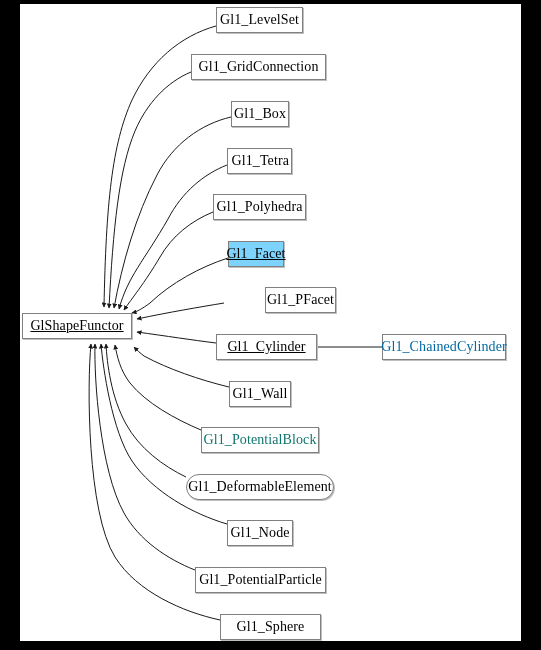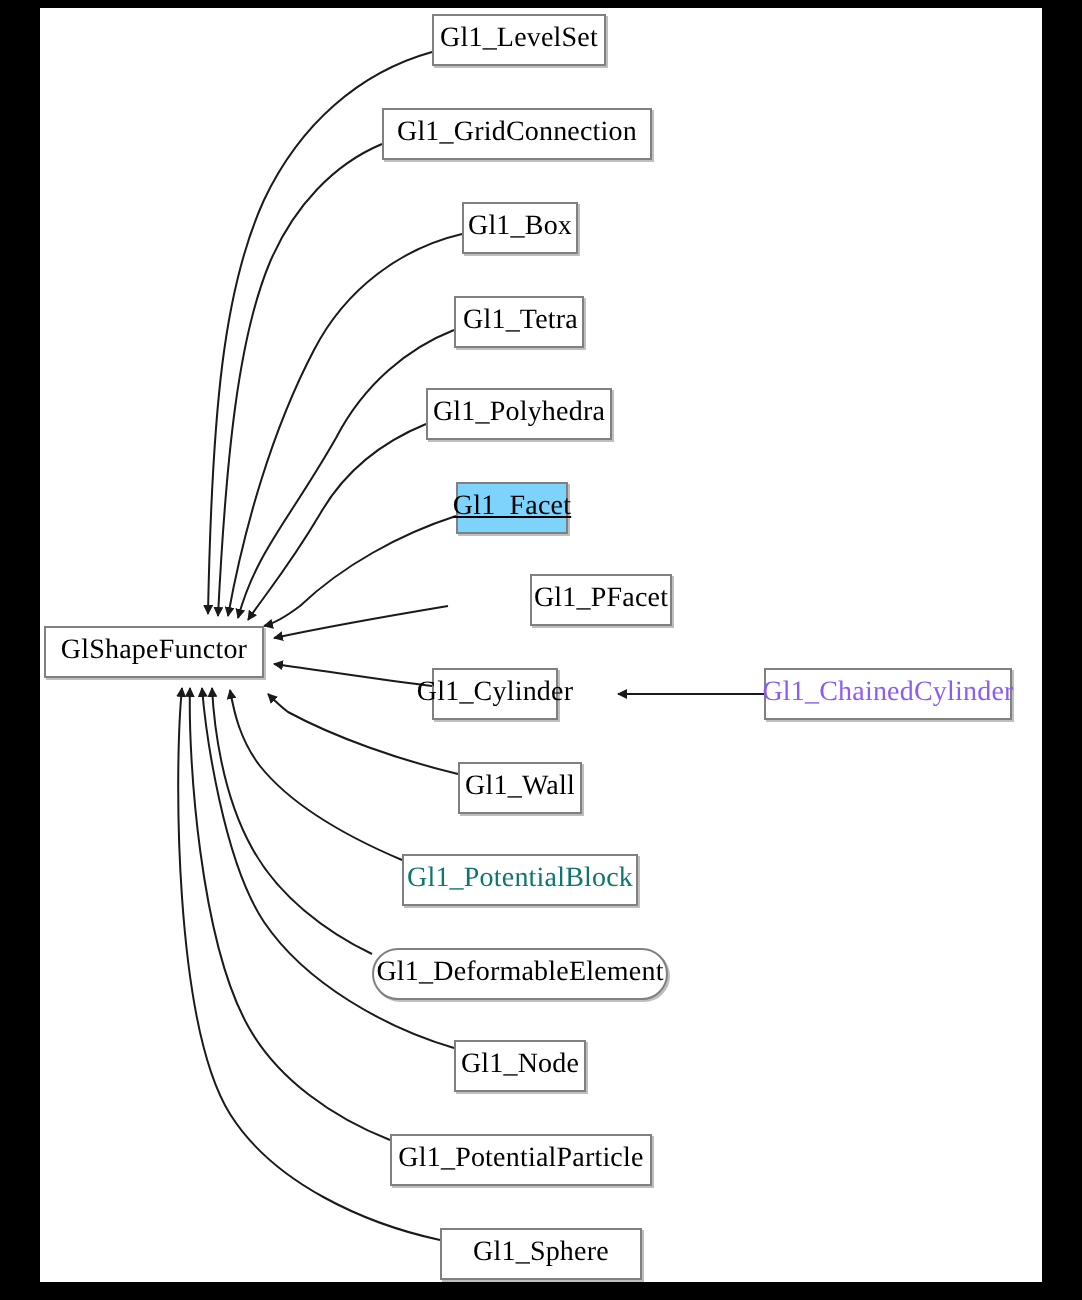--- a/index.html
+++ b/index.html
@@ -77,21 +77,21 @@
           <path d="M 209,383 C 180,376 148,365 124,352 C 120,349 117,346 114,343" stroke="#1a1a1a" stroke-width="1" fill="none" marker-end="url(#arrow-head)"></path>
           <path d="M 181,426 C 155,415 126,399 110,379 C 100,366 97,352 95,341" stroke="#1a1a1a" stroke-width="1" fill="none" marker-end="url(#arrow-head)"></path>
           <path d="M 166,473 C 143,462 119,444 106,420 C 91,393 87,359 86,340" stroke="#1a1a1a" stroke-width="1" fill="none" marker-end="url(#arrow-head)"></path>
           <path d="M 207,520 C 173,510 133,488 112,457 C 92,427 83,364 81,340" stroke="#1a1a1a" stroke-width="1" fill="none" marker-end="url(#arrow-head)"></path>
           <path d="M 175,566 C 147,555 119,536 104,509 C 80,466 74,375 75,340" stroke="#1a1a1a" stroke-width="1" fill="none" marker-end="url(#arrow-head)"></path>
           <path d="M 200,616 C 163,608 117,588 95,553 C 67,508 67,380 71,340" stroke="#1a1a1a" stroke-width="1" fill="none" marker-end="url(#arrow-head)"></path>
           <path d="M 362,343 L 289,343" stroke="#1a1a1a" stroke-width="1" fill="none" marker-end="url(#arrow-head)"></path>
         </g>
     </svg>
     <div id="node-layer">
-        <div class="node" style="left: 2px; top: 309px; width: 110px; height: 26px; border-color: rgb(128, 128, 128); background: rgb(255, 255, 255); color: rgb(0, 0, 0);">
+        <div class="node" style="left: 2px; top: 309px; width: 110px; height: 26px; border-color: rgb(128, 128, 128); background: rgb(255, 255, 255); color: rgb(0, 0, 0); text-decoration: underline;">
           <span class="node-label">GlShapeFunctor</span>
         </div>
         <div class="node" style="left: 196px; top: 3px; width: 87px; height: 26px; border-color: rgb(128, 128, 128); background: rgb(255, 255, 255); color: rgb(0, 0, 0);">
           <span class="node-label">Gl1_LevelSet</span>
         </div>
         <div class="node" style="left: 171px; top: 50px; width: 135px; height: 26px; border-color: rgb(128, 128, 128); background: rgb(255, 255, 255); color: rgb(0, 0, 0);">
           <span class="node-label">Gl1_GridConnection</span>
         </div>
         <div class="node" style="left: 211px; top: 97px; width: 58px; height: 26px; border-color: rgb(128, 128, 128); background: rgb(255, 255, 255); color: rgb(0, 0, 0);">
           <span class="node-label">Gl1_Box</span>
@@ -101,39 +101,39 @@
         </div>
         <div class="node" style="left: 193px; top: 190px; width: 93px; height: 26px; border-color: rgb(128, 128, 128); background: rgb(255, 255, 255); color: rgb(0, 0, 0);">
           <span class="node-label">Gl1_Polyhedra</span>
         </div>
         <div class="node" style="left: 208px; top: 237px; width: 56px; height: 26px; border-color: rgb(128, 128, 128); background: #7dd3fc; color: rgb(0, 0, 0); text-decoration: underline;">
           <span class="node-label">Gl1_Facet</span>
         </div>
         <div class="node" style="left: 204px; top: 283px; width: 71px; height: 26px; border-color: rgb(128, 128, 128); background: rgb(255, 255, 255); color: rgb(0, 0, 0); margin-left: 41px;">
           <span class="node-label">Gl1_PFacet</span>
         </div>
-        <div class="node" style="left: 196px; top: 330px; width: 63px; height: 26px; border-color: rgb(128, 128, 128); background: rgb(255, 255, 255); color: rgb(0, 0, 0);">
+        <div class="node" style="left: 196px; top: 330px; width: 101px; height: 26px; border-color: rgb(128, 128, 128); background: rgb(255, 255, 255); color: rgb(0, 0, 0); text-decoration: underline;">
           <span class="node-label">Gl1_Cylinder</span>
         </div>
         <div class="node" style="left: 209px; top: 377px; width: 62px; height: 26px; border-color: rgb(128, 128, 128); background: rgb(255, 255, 255); color: rgb(0, 0, 0);">
           <span class="node-label">Gl1_Wall</span>
         </div>
         <div class="node" style="left: 181px; top: 423px; width: 118px; height: 26px; border-color: rgb(128, 128, 128); background: rgb(255, 255, 255); color: #0f766e;">
           <span class="node-label">Gl1_PotentialBlock</span>
         </div>
         <div class="node" style="left: 166px; top: 470px; width: 148px; height: 26px; border-color: rgb(128, 128, 128); background: rgb(255, 255, 255); color: rgb(0, 0, 0); border-radius: 13px;">
           <span class="node-label">Gl1_DeformableElement</span>
         </div>
         <div class="node" style="left: 207px; top: 516px; width: 66px; height: 26px; border-color: rgb(128, 128, 128); background: rgb(255, 255, 255); color: rgb(0, 0, 0);">
           <span class="node-label">Gl1_Node</span>
         </div>
         <div class="node" style="left: 175px; top: 563px; width: 131px; height: 26px; border-color: rgb(128, 128, 128); background: rgb(255, 255, 255); color: rgb(0, 0, 0);">
           <span class="node-label">Gl1_PotentialParticle</span>
         </div>
         <div class="node" style="left: 200px; top: 610px; width: 101px; height: 26px; border-color: rgb(128, 128, 128); background: rgb(255, 255, 255); color: rgb(0, 0, 0);">
           <span class="node-label">Gl1_Sphere</span>
         </div>
-        <div class="node" style="left: 362px; top: 330px; width: 124px; height: 26px; border-color: rgb(128, 128, 128); background: rgb(255, 255, 255); color: #8b5cf6; text-align: right;">
+        <div class="node" style="left: 362px; top: 330px; width: 124px; height: 26px; border-color: rgb(128, 128, 128); background: rgb(255, 255, 255); color: #0369a1; text-align: right;">
           <span class="node-label">Gl1_ChainedCylinder</span>
         </div>
       </div>
   </div>
 </div>
 
 </body></html>

